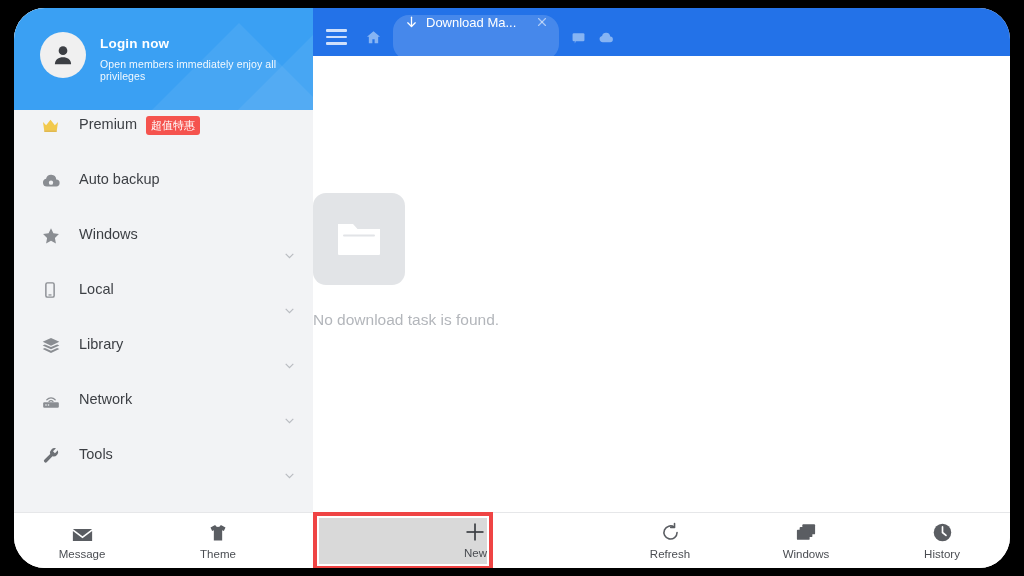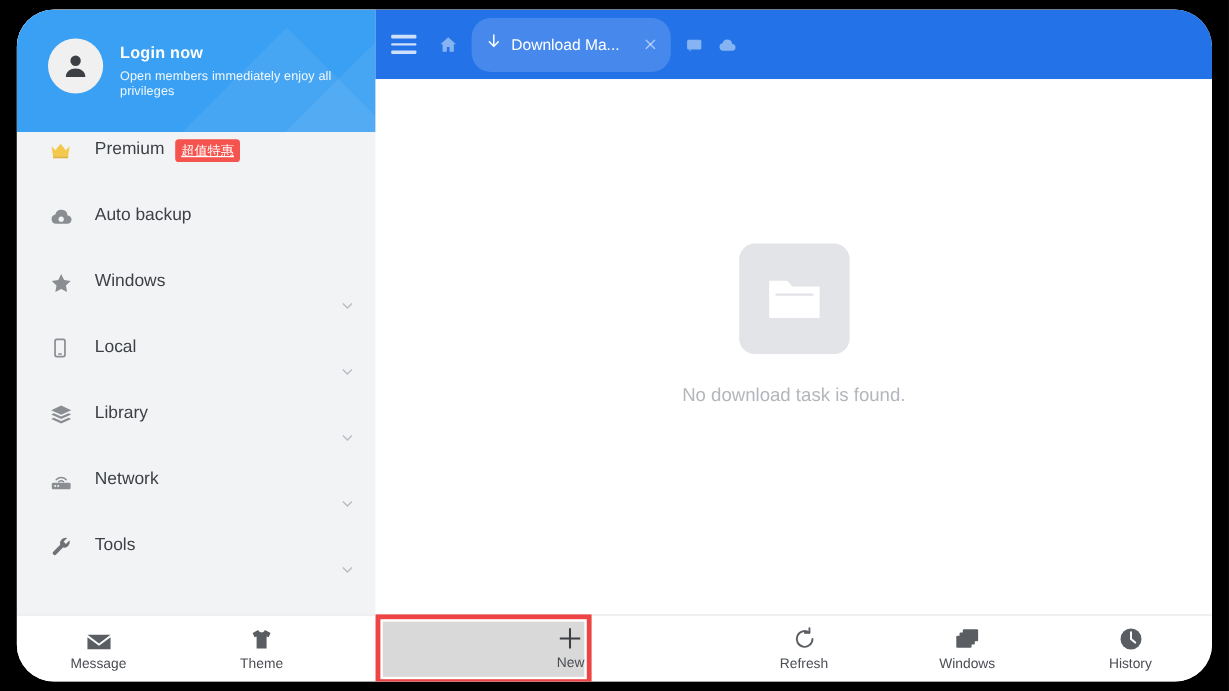--- a/index.html
+++ b/index.html
@@ -69,21 +69,20 @@
     margin-left:12px;
     font-size:14.5px; color:#3c3f44;
   }
   .nav-badge {
     margin-left:9px;
     background:#f5534e; color:#fff;
     font-size:11px; line-height:1;
     padding:3.5px 5px 4.5px 5px;
     border-radius:3px;
     font-family:"DejaVu Sans", sans-serif;
-    text-decoration:underline;
   }
   .nav-chev {
     position:absolute; right:17px; top:50%;
     margin-top:-6px;
     color:#b9bcc1;
   }
 
   
   #bottom-bar {
     position:absolute; left:0; bottom:0;
@@ -138,38 +137,38 @@
   #hamburger span {
     display:block; width:21px; height:2.5px;
     background:#cfe0fb; border-radius:1px;
   }
   #home-icon { margin-left:9px; display:flex; align-items:center; }
   #tab {
     margin-left:11px;
     height:45px; min-width:166px;
     background:rgba(255,255,255,.16);
     border-radius:16px;
-    display:flex; align-items:center;
+    display:flex; 
     padding:0 8px 0 11px;
   }
   #tab-title {
     color:#fff; font-size:13px;
     margin-left:7px; margin-right:6px;
     white-space:nowrap;
   }
   #tab-close { margin-left:auto; padding:0 2px; display:flex; }
   .topbar-ico { margin-left:12px; display:flex; align-items:center; }
 
   
   #content {
-    position:absolute; left:299px; top:58px;
+    position:absolute; left:299px; top:48px;
     width:697px; height:446px;
     background:#fff;
     display:flex; flex-direction:column;
-    align-items:center; justify-content:center;
+    justify-content:center;
   }
   #empty-icon {
     width:92px; height:92px; border-radius:13px;
     background:#e2e4e7;
     display:flex; align-items:center; justify-content:center;
     margin-bottom:26px;
     margin-top:-36px;
   }
   #empty-text { font-size:15.5px; color:#b3b6bb; }
 </style>

